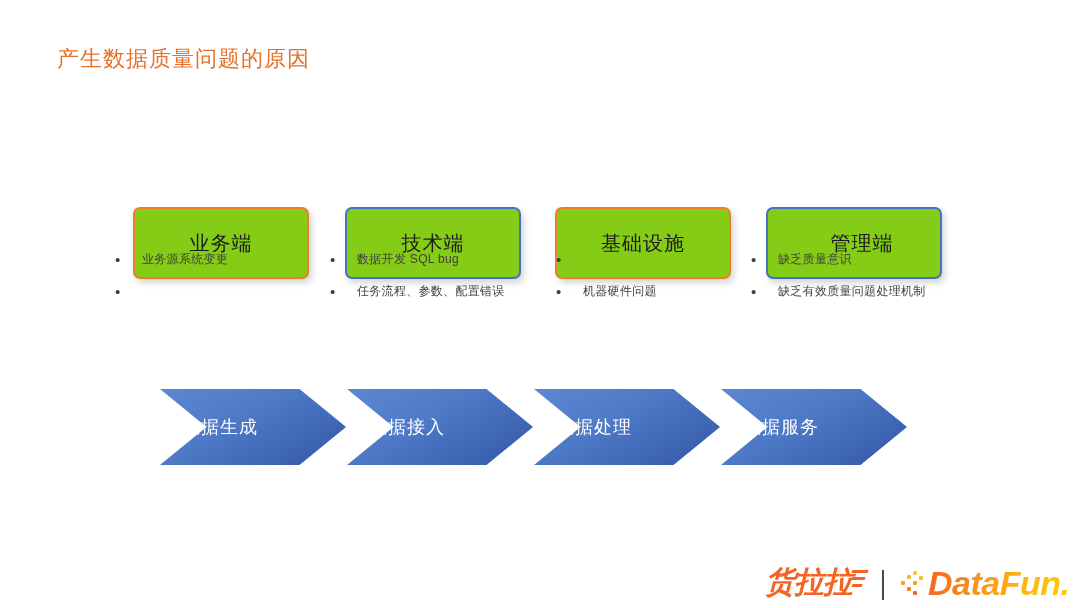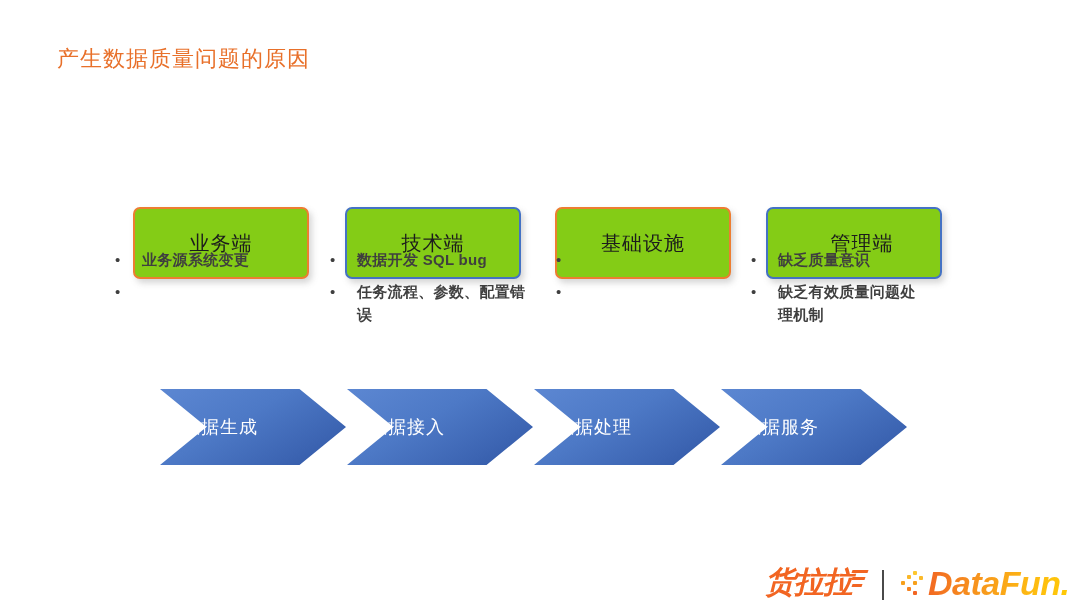--- a/index.html
+++ b/index.html
@@ -94,25 +94,24 @@
     width: 30px;
     font-size: 15px;
     line-height: 23px;
     color: #3f3f3f;
     text-align: left;
     padding-left: 3px;
     box-sizing: border-box;
   }
   .btext {
     flex: 1 1 auto;
-    font-size: 15px;
+    font-size: 12px;
     line-height: 23px;
     color: #3f3f3f;
     letter-spacing: 0.3px;
-    font-weight: bold;
   }
 
   
   .flow {
     position: absolute;
     left: 0;
     top: 389px;
     width: 1080px;
     height: 80px;
   }
@@ -275,20 +274,21 @@
         <span class="btext">任务流程、参数、配置错误</span>
       </div>
     </div>
 
     <div class="bcol b2">
       <div class="bitem">
         <span class="bdot">•</span>
       </div>
       <div class="bitem">
         <span class="bdot">•</span>
+        <span class="btext">机器硬件问题</span>
       </div>
     </div>
 
     <div class="bcol b3">
       <div class="bitem">
         <span class="bdot">•</span>
         <span class="btext">缺乏质量意识</span>
       </div>
       <div class="bitem">
         <span class="bdot">•</span>

